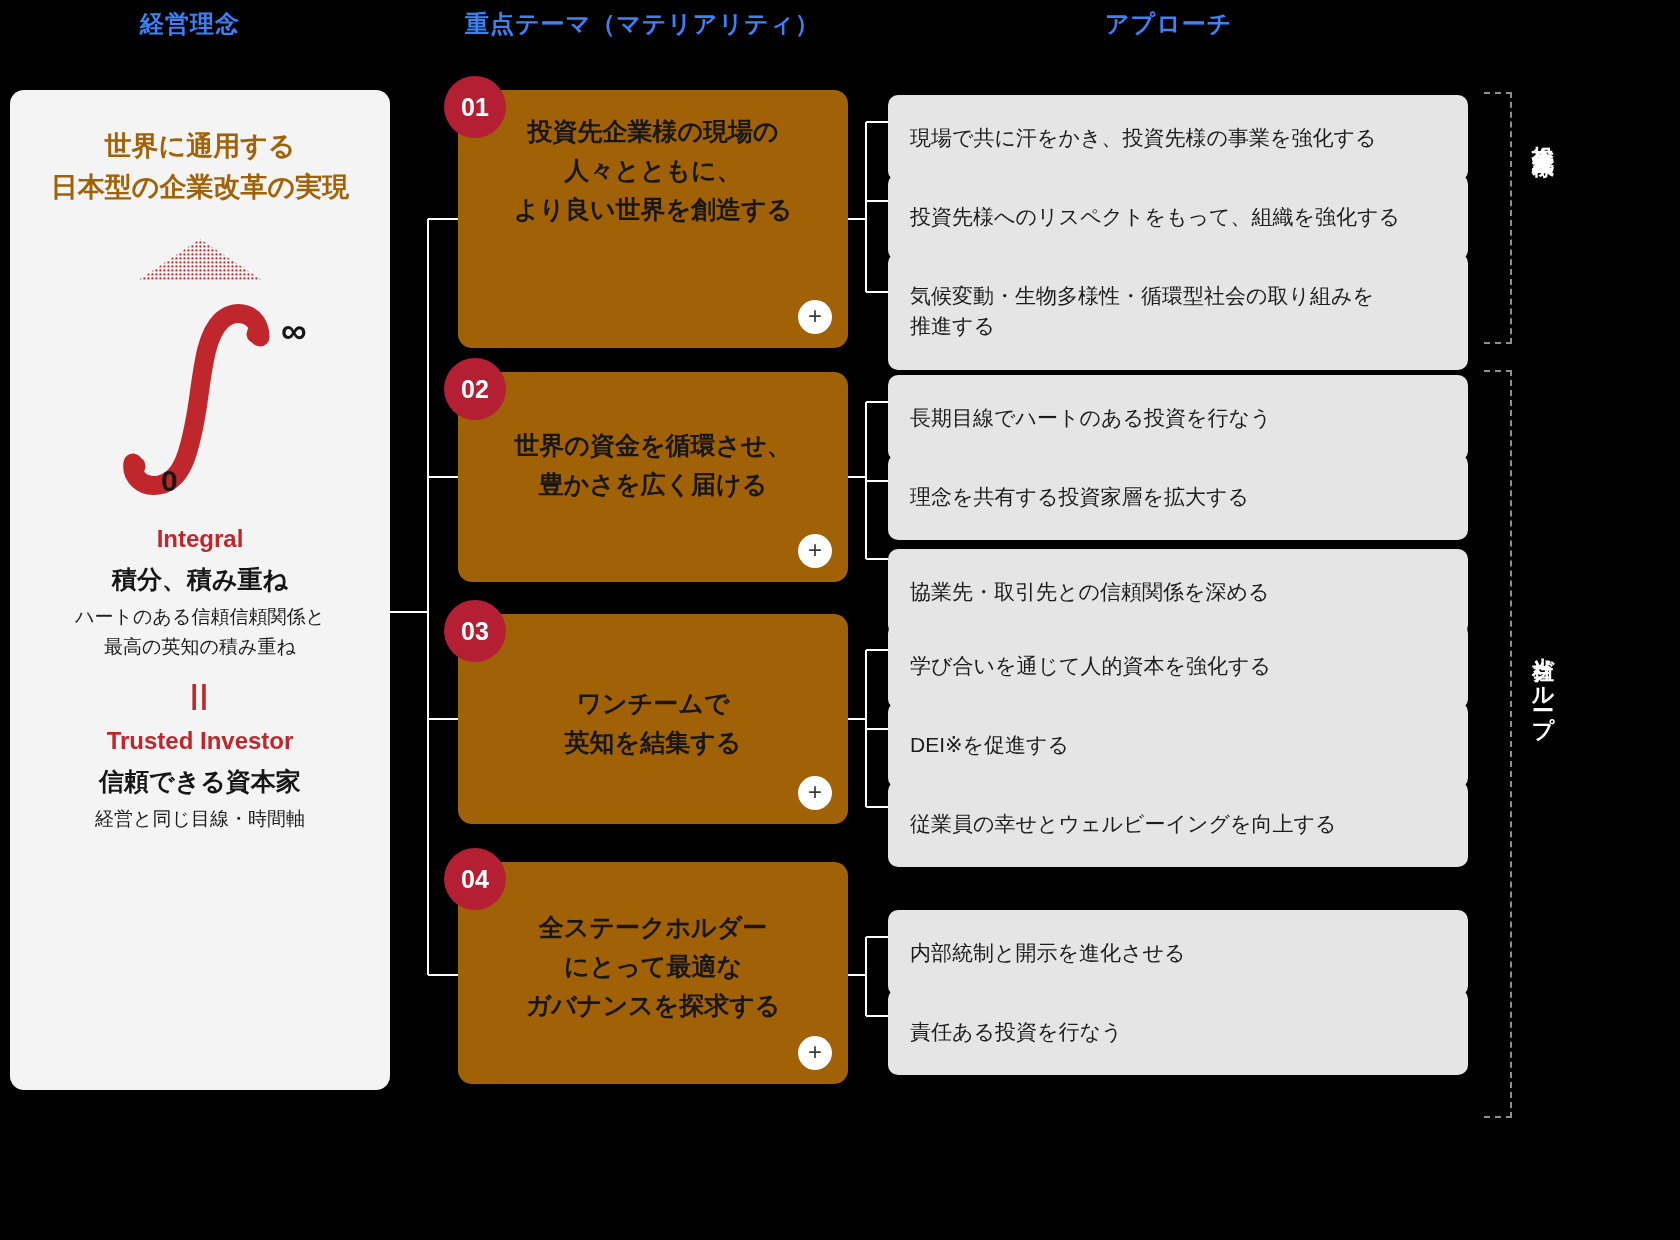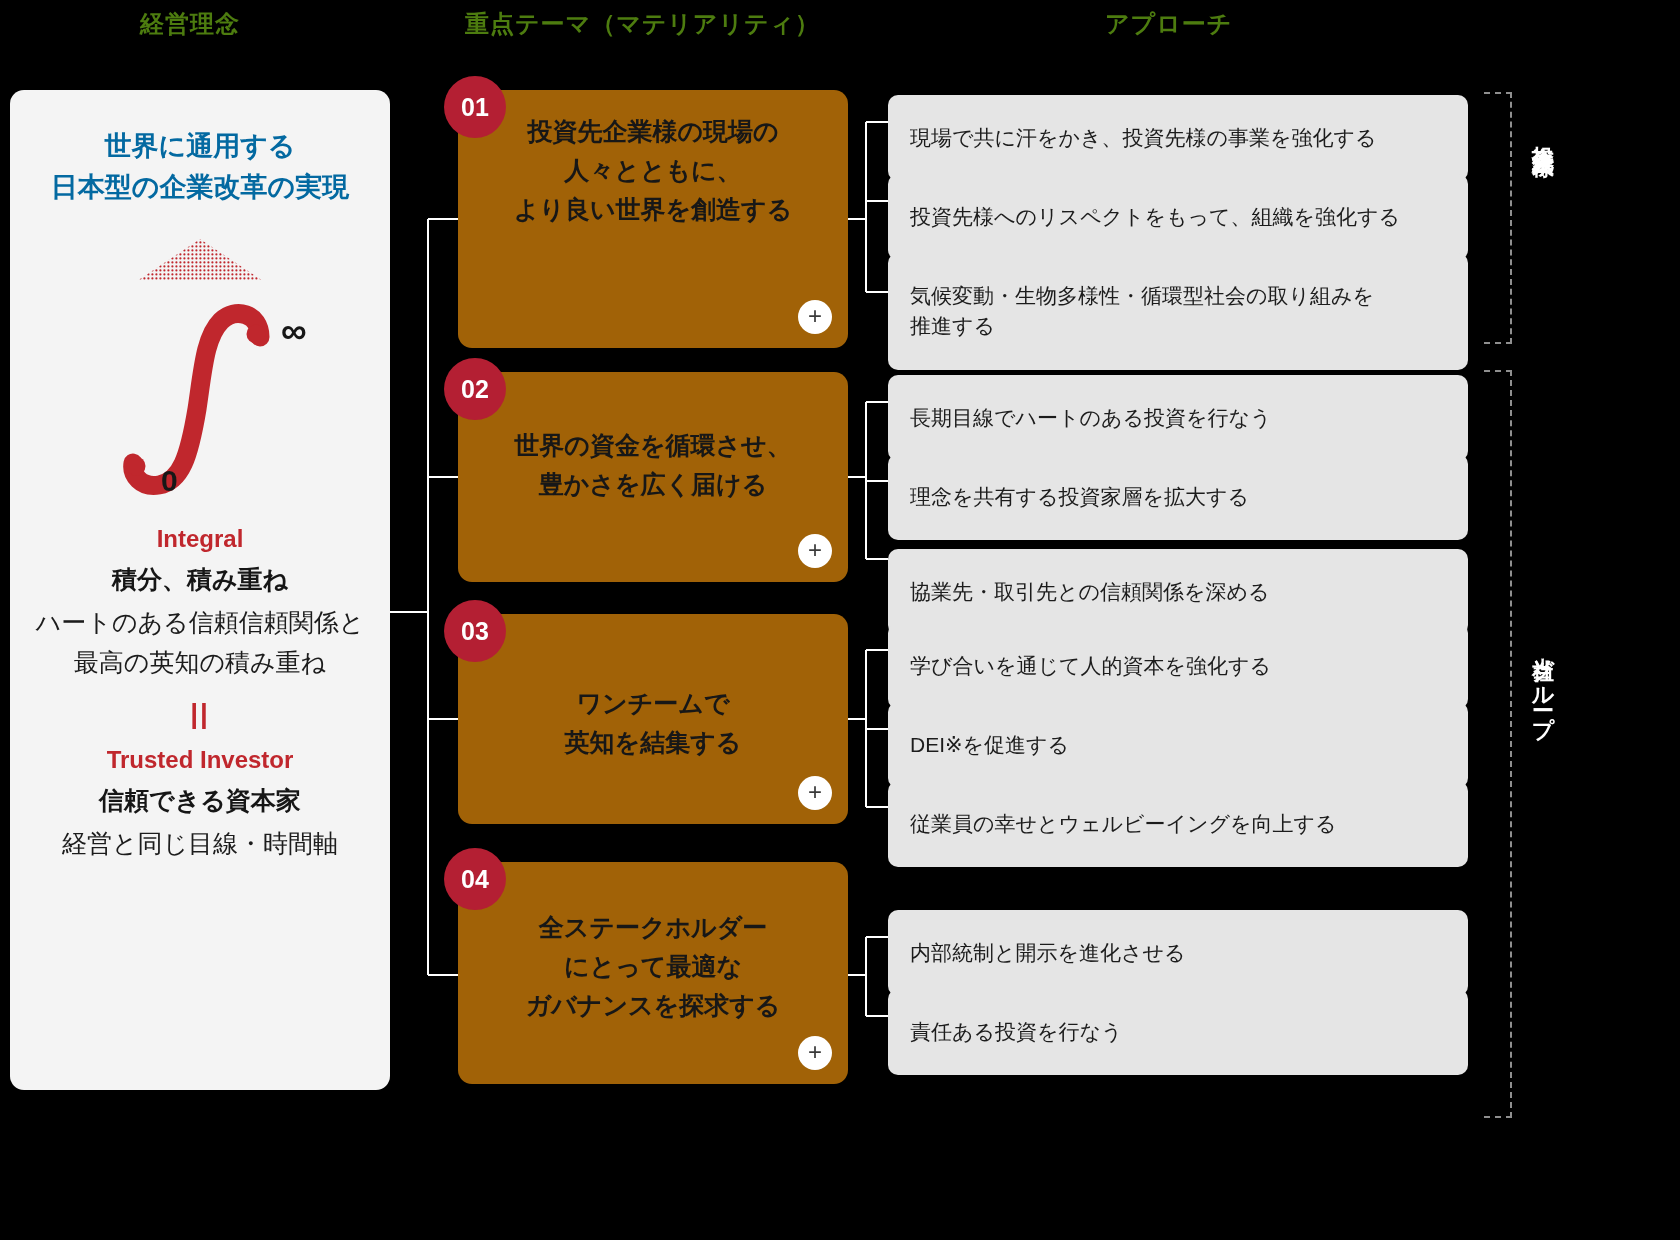--- a/index.html
+++ b/index.html
@@ -18,21 +18,21 @@
   .stage {
     position: absolute;
     left: 0; top: 0;
     width: 1680px;
     height: 1240px;
   }
 
   
   .col-head {
     position: absolute;
-    color: #4d7c0f;
+    color: #3b82f6;
     font-weight: 700;
     font-size: 24px;
     letter-spacing: 1px;
     white-space: nowrap;
   }
   #head-philosophy { left: 140px; top: 8px; }
   #head-theme      { left: 465px; top: 8px; }
   #head-approach   { left: 1105px; top: 8px; }
 
   
@@ -45,21 +45,21 @@
     background: #f4f4f4;
     border-radius: 14px;
     box-sizing: border-box;
     padding: 28px 20px;
     text-align: center;
   }
   .ph-title {
     font-size: 27px;
     font-weight: 700;
     line-height: 1.5;
-    color: #0369a1;
+    color: #a16207;
     margin-top: 8px;
   }
   .ph-mountain {
     width: 130px;
     height: 46px;
     margin: 30px auto 6px auto;
   }
   .integral-mark {
     margin: 6px auto 0 auto;
     width: 230px;
@@ -73,21 +73,21 @@
     color: #c0272d;
     margin-top: 16px;
   }
   .ph-label-jp {
     font-size: 25px;
     font-weight: 700;
     color: #161616;
     margin-top: 10px;
   }
   .ph-desc {
-    font-size: 25px;
+    font-size: 19px;
     line-height: 1.6;
     color: #1c1c1c;
     margin-top: 6px;
   }
   .ph-sep {
     color: #c0272d;
     font-size: 28px;
     font-weight: 700;
     letter-spacing: 2px;
     margin: 16px 0 6px 0;

